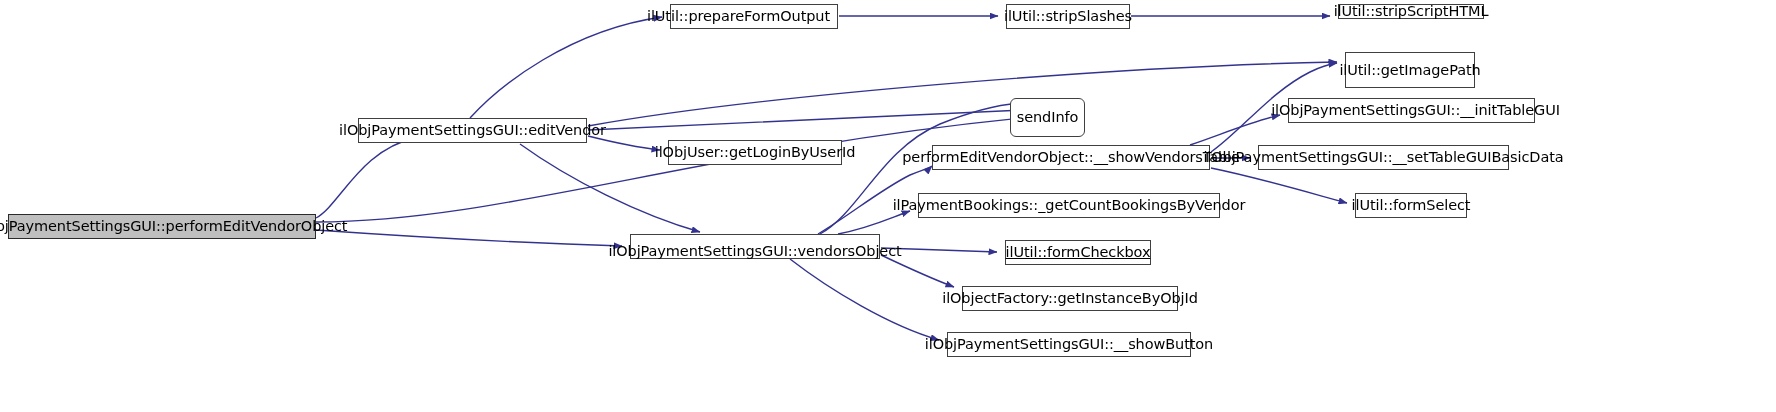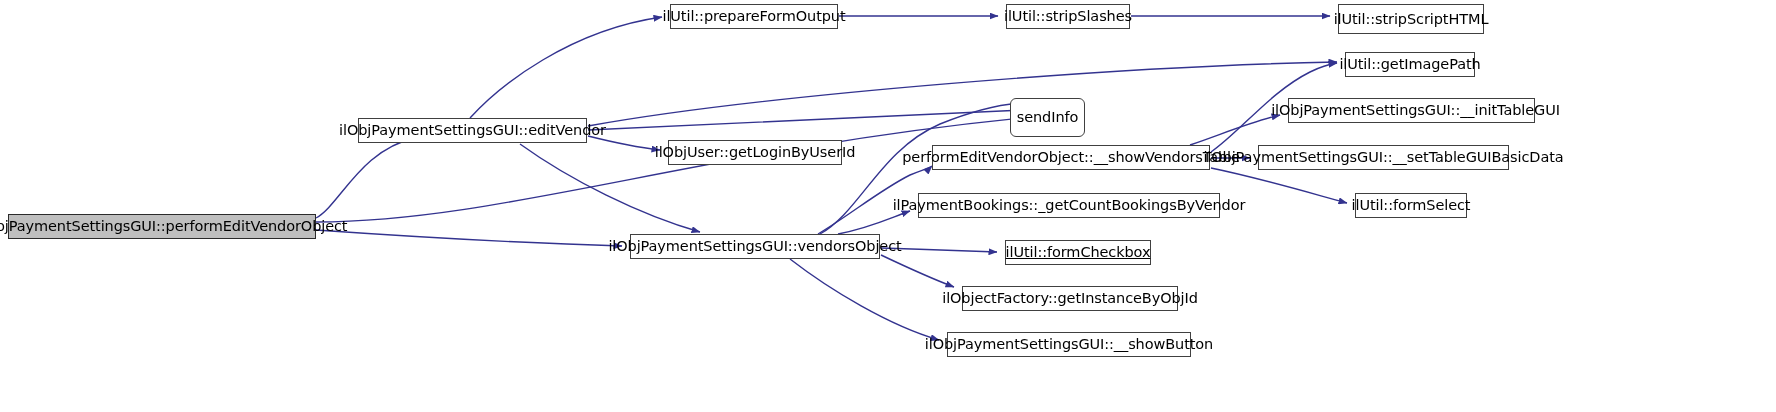--- a/index.html
+++ b/index.html
@@ -82,54 +82,54 @@
         <path d="M 1211,168 C 1260,178 1310,193 1347,203" fill="none" stroke="#33338f" stroke-width="1.4" marker-end="url(#arrowhead)"></path>
       </g>
   </svg>
   <div id="node-layer">
       <div class="node root" style="left: 8px; top: 214px; width: 308px; height: 25px;">
         <span class="node-label">ilObjPaymentSettingsGUI::performEditVendorObject</span>
       </div>
       <div class="node" style="left: 358px; top: 118px; width: 229px; height: 25px;">
         <span class="node-label">ilObjPaymentSettingsGUI::editVendor</span>
       </div>
-      <div class="node" style="left: 670px; top: 4px; width: 168px; height: 25px;">
+      <div class="node" style="left: 670px; top: 4px; width: 168px; height: 25px; justify-content: flex-end;">
         <span class="node-label">ilUtil::prepareFormOutput</span>
       </div>
       <div class="node" style="left: 1006px; top: 4px; width: 124px; height: 25px;">
         <span class="node-label">ilUtil::stripSlashes</span>
       </div>
-      <div class="node" style="left: 1338px; top: 4px; width: 146px; height: 30px;">
+      <div class="node" style="left: 1338px; top: 4px; width: 146px; height: 15px;">
         <span class="node-label">ilUtil::stripScriptHTML</span>
       </div>
       <div class="node" style="left: 668px; top: 140px; width: 174px; height: 25px;">
         <span class="node-label">ilObjUser::getLoginByUserId</span>
       </div>
-      <div class="node" style="left: 1345px; top: 52px; width: 130px; height: 25px;">
+      <div class="node" style="left: 1345px; top: 52px; width: 130px; height: 36px;">
         <span class="node-label">ilUtil::getImagePath</span>
       </div>
       <div class="node" style="left: 1010px; top: 98px; width: 75px; height: 39px; border-radius: 6px;">
         <span class="node-label">sendInfo</span>
       </div>
       <div class="node" style="left: 1288px; top: 98px; width: 247px; height: 25px; padding-left: 8px;">
         <span class="node-label">ilObjPaymentSettingsGUI::__initTableGUI</span>
       </div>
       <div class="node" style="left: 932px; top: 145px; width: 278px; height: 25px;">
         <span class="node-label">performEditVendorObject::__showVendorsTable</span>
       </div>
       <div class="node" style="left: 1258px; top: 145px; width: 251px; height: 25px;">
         <span class="node-label">ilObjPaymentSettingsGUI::__setTableGUIBasicData</span>
       </div>
       <div class="node" style="left: 918px; top: 193px; width: 302px; height: 25px;">
         <span class="node-label">ilPaymentBookings::_getCountBookingsByVendor</span>
       </div>
       <div class="node" style="left: 1355px; top: 193px; width: 112px; height: 25px;">
         <span class="node-label">ilUtil::formSelect</span>
       </div>
-      <div class="node" style="left: 630px; top: 234px; width: 250px; height: 25px;">
+      <div class="node" style="left: 630px; top: 234px; width: 250px; height: 25px; align-items: flex-end;">
         <span class="node-label">ilObjPaymentSettingsGUI::vendorsObject</span>
       </div>
       <div class="node" style="left: 1005px; top: 240px; width: 146px; height: 25px; text-decoration: underline;">
         <span class="node-label">ilUtil::formCheckbox</span>
       </div>
       <div class="node" style="left: 962px; top: 286px; width: 216px; height: 25px;">
         <span class="node-label">ilObjectFactory::getInstanceByObjId</span>
       </div>
       <div class="node" style="left: 947px; top: 332px; width: 244px; height: 25px;">
         <span class="node-label">ilObjPaymentSettingsGUI::__showButton</span>

